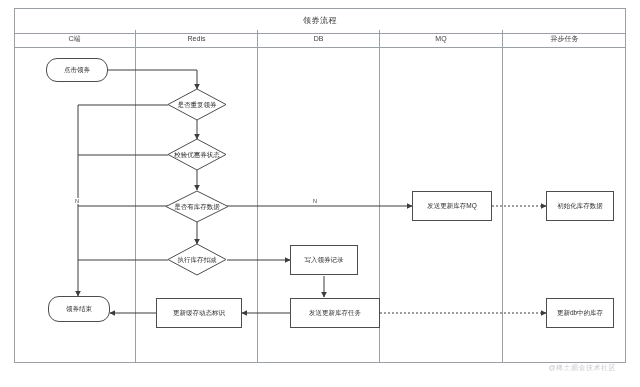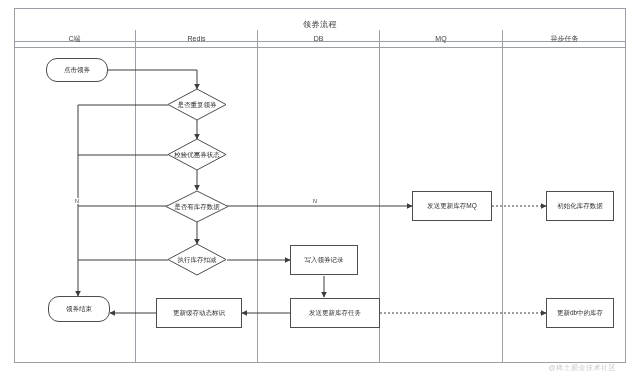--- a/index.html
+++ b/index.html
@@ -8,21 +8,21 @@
     font-family:"Liberation Sans","DejaVu Sans",sans-serif;
     color:#333333;
   }
   #canvas{position:absolute;left:0;top:0;width:640px;height:387px;}
 
   .frame{
     position:absolute;left:14px;top:8px;width:612px;height:355px;
     border:1px solid #9aa0a6;box-sizing:border-box;background:#fff;
   }
   .title-bar{
-    position:absolute;left:14px;top:8px;width:612px;height:34px;
+    position:absolute;left:14px;top:8px;width:612px;height:26px;
     border-bottom:1px solid #9aa0a6;box-sizing:border-box;
     display:flex;align-items:center;justify-content:center;
     font-size:8px;color:#3c3c3c;letter-spacing:.5px;
   }
   .lane-head{
     position:absolute;top:30px;height:18px;
     border-right:1px solid #9aa0a6;border-bottom:1px solid #9aa0a6;
     box-sizing:border-box;
     display:flex;align-items:center;justify-content:center;
     font-size:7px;color:#3c3c3c;

